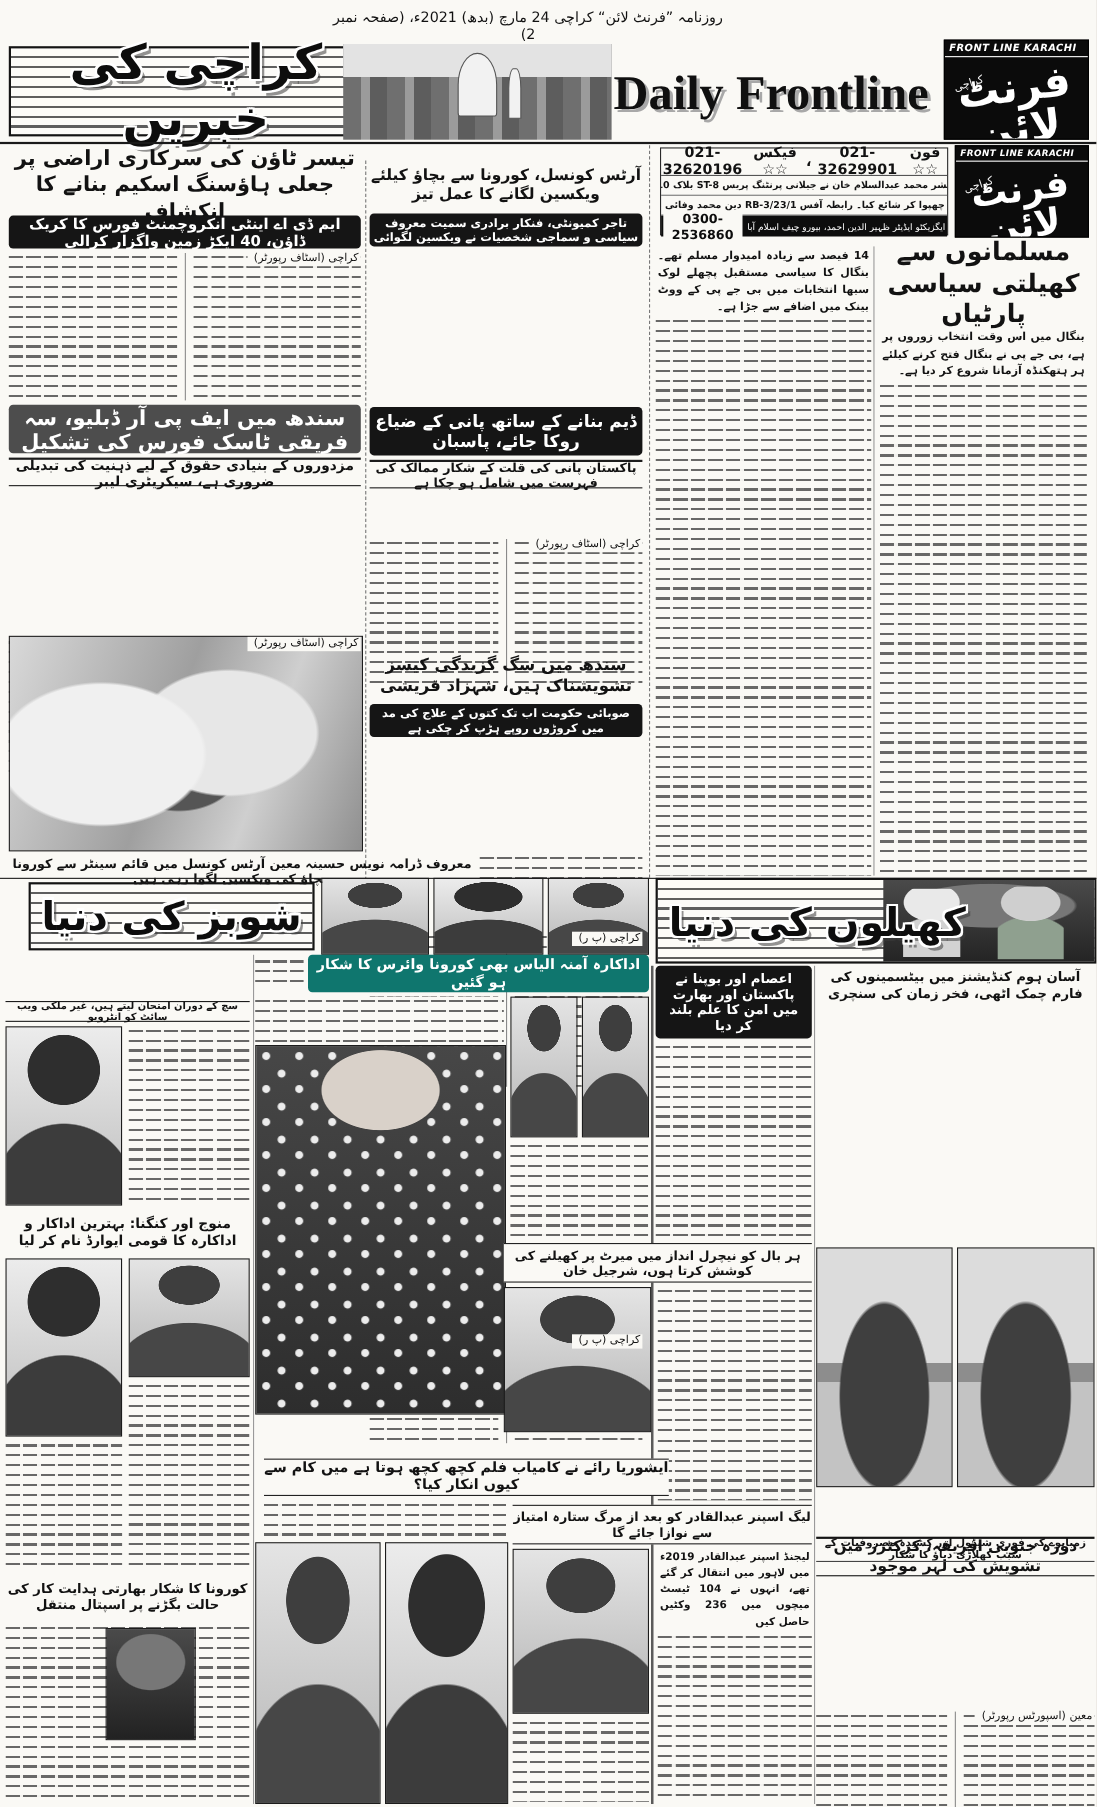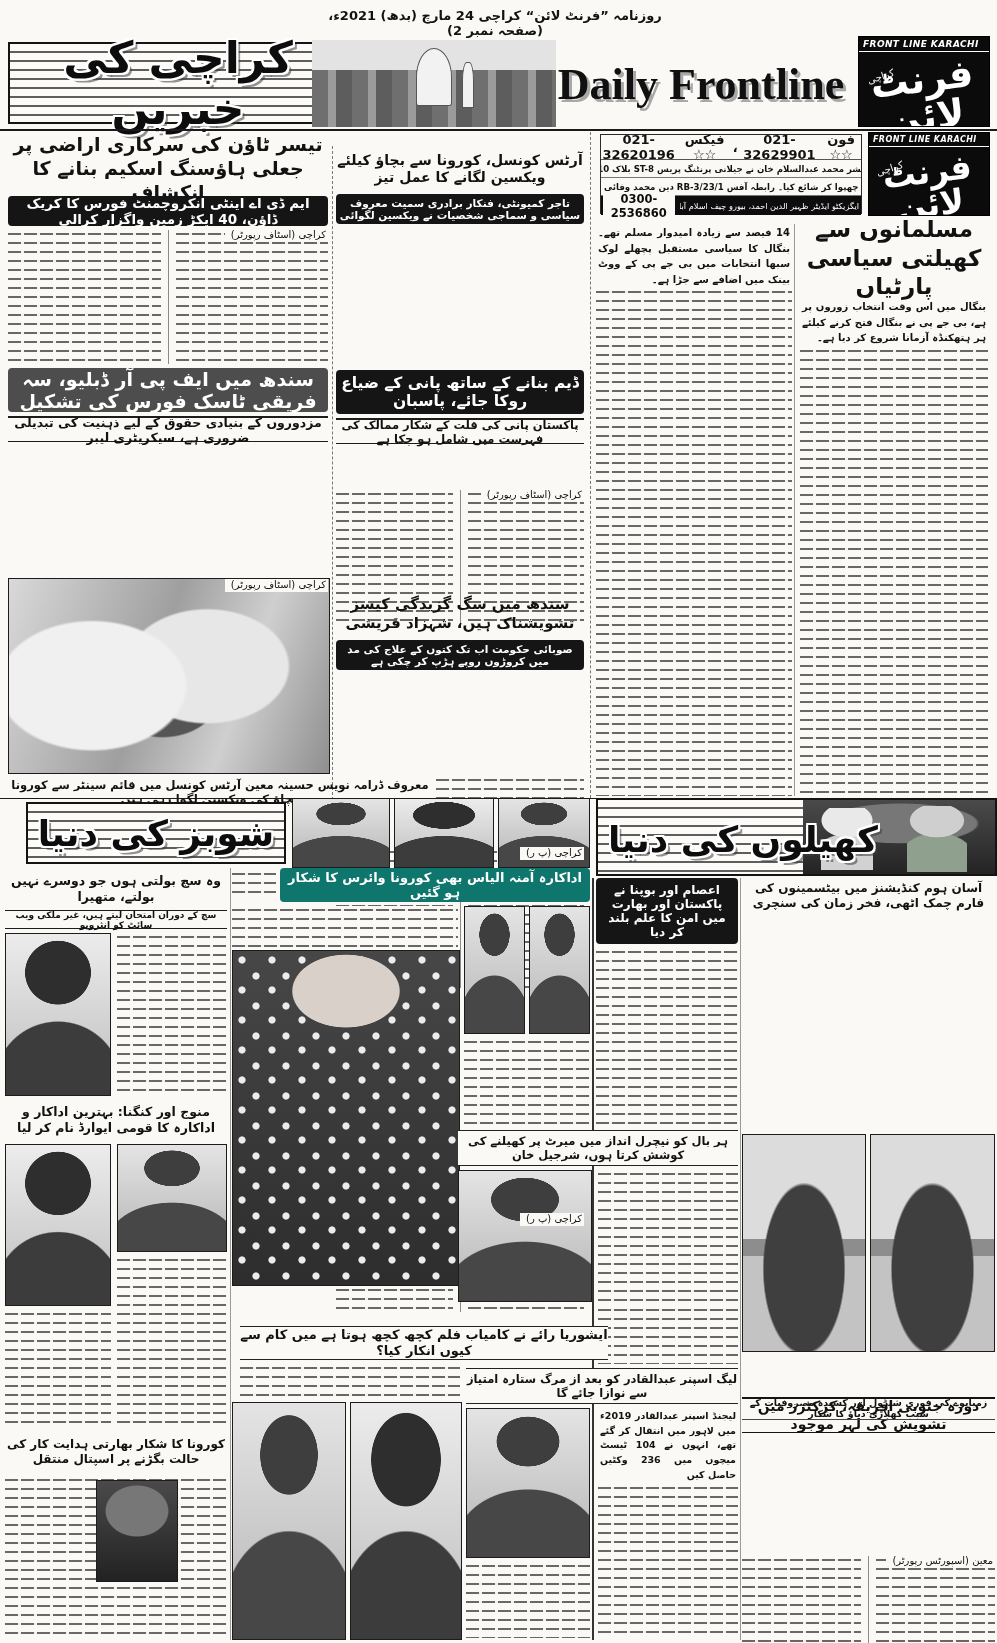--- a/index.html
+++ b/index.html
@@ -73,21 +73,21 @@
   .dome{position:absolute;background:#f2f2f2;border:1px solid #555;border-radius:50% 50% 6% 6%;}
   .cap{font-weight:bold;text-align:center;}
   .eng-title{font-family:"Liberation Serif",serif;font-weight:bold;color:#101010;
              text-shadow:3px 3px 0 #a8a8a8;white-space:nowrap;}
 </style>
 </head>
 <body>
 
 <div id="page">
 
-  <div class="abs rtl ctr" style="left:315px;top:10px;width:360px;height:26px;font-size:13px;font-weight:bold;">روزنامہ ”فرنٹ لائن“ کراچی 24 مارچ (بدھ) 2021ء، (صفحہ نمبر 2)</div>
+  <div class="abs rtl ctr" style="left:300px;top:10px;width:360px;height:26px;font-size:13px;font-weight:normal;">روزنامہ ”فرنٹ لائن“ کراچی 24 مارچ (بدھ) 2021ء، (صفحہ نمبر 2)</div>
 
   <div class="abs banner ctr" style="left:8px;top:42px;width:340px;height:82px;">
     <span style="font-size:44px;">کراچی کی خبریں</span>
   </div>
 
   <div class="abs ph ph-city" style="left:312px;top:40px;width:244px;height:87px;">
     <div class="dome" style="left:104px;top:8px;width:34px;height:56px;"></div>
     <div class="dome" style="left:150px;top:22px;width:10px;height:44px;border-radius:40% 40% 0 0;"></div>
   </div>
 
@@ -213,21 +213,20 @@
       <div class="abs" style="left:104px;top:6px;width:60px;height:66px;background:radial-gradient(ellipse 46% 26% at 50% 22%,#cfcfcf 96%,rgba(0,0,0,0) 100%),radial-gradient(ellipse 66% 44% at 50% 84%,#8fa08f 96%,rgba(0,0,0,0) 100%);"></div>
     </div>
     <div class="abs ctr" style="left:0;top:0;width:290px;height:78px;">
       <span style="font-size:36px;">کھیلوں کی دنیا</span>
     </div>
   </div>
 
   <div class="abs vline" style="left:230px;top:868px;height:772px;"></div>
   <div class="abs vline-dbl" style="left:592px;top:878px;height:762px;"></div>
 
-  <div class="abs rtl hl ctr" style="left:5px;top:870px;width:222px;height:38px;font-size:12.5px;">وہ سچ بولتی ہوں جو دوسرے نہیں بولتے، متھیرا</div>
   <div class="abs rtl sub ctr" style="left:5px;top:910px;width:222px;height:19px;font-size:9px;border-top-width:1px;">سچ کے دوران امتحان لیتے ہیں، غیر ملکی ویب سائٹ کو انٹرویو</div>
   <div class="abs ph ph-f" style="left:5px;top:933px;width:106px;height:163px;"></div>
   <div class="abs txt" style="left:117px;top:933px;width:110px;height:163px;"></div>
 
   <div class="abs rtl hl ctr" style="left:5px;top:1100px;width:222px;height:40px;font-size:12.5px;">منوج اور کنگنا: بہترین اداکار و اداکارہ کا قومی ایوارڈ نام کر لیا</div>
   <div class="abs ph ph-f" style="left:5px;top:1144px;width:106px;height:162px;"></div>
   <div class="abs ph ph-m" style="left:117px;top:1144px;width:110px;height:108px;"></div>
   <div class="abs txt" style="left:117px;top:1256px;width:110px;height:172px;"></div>
   <div class="abs txt" style="left:5px;top:1310px;width:106px;height:118px;"></div>
 

